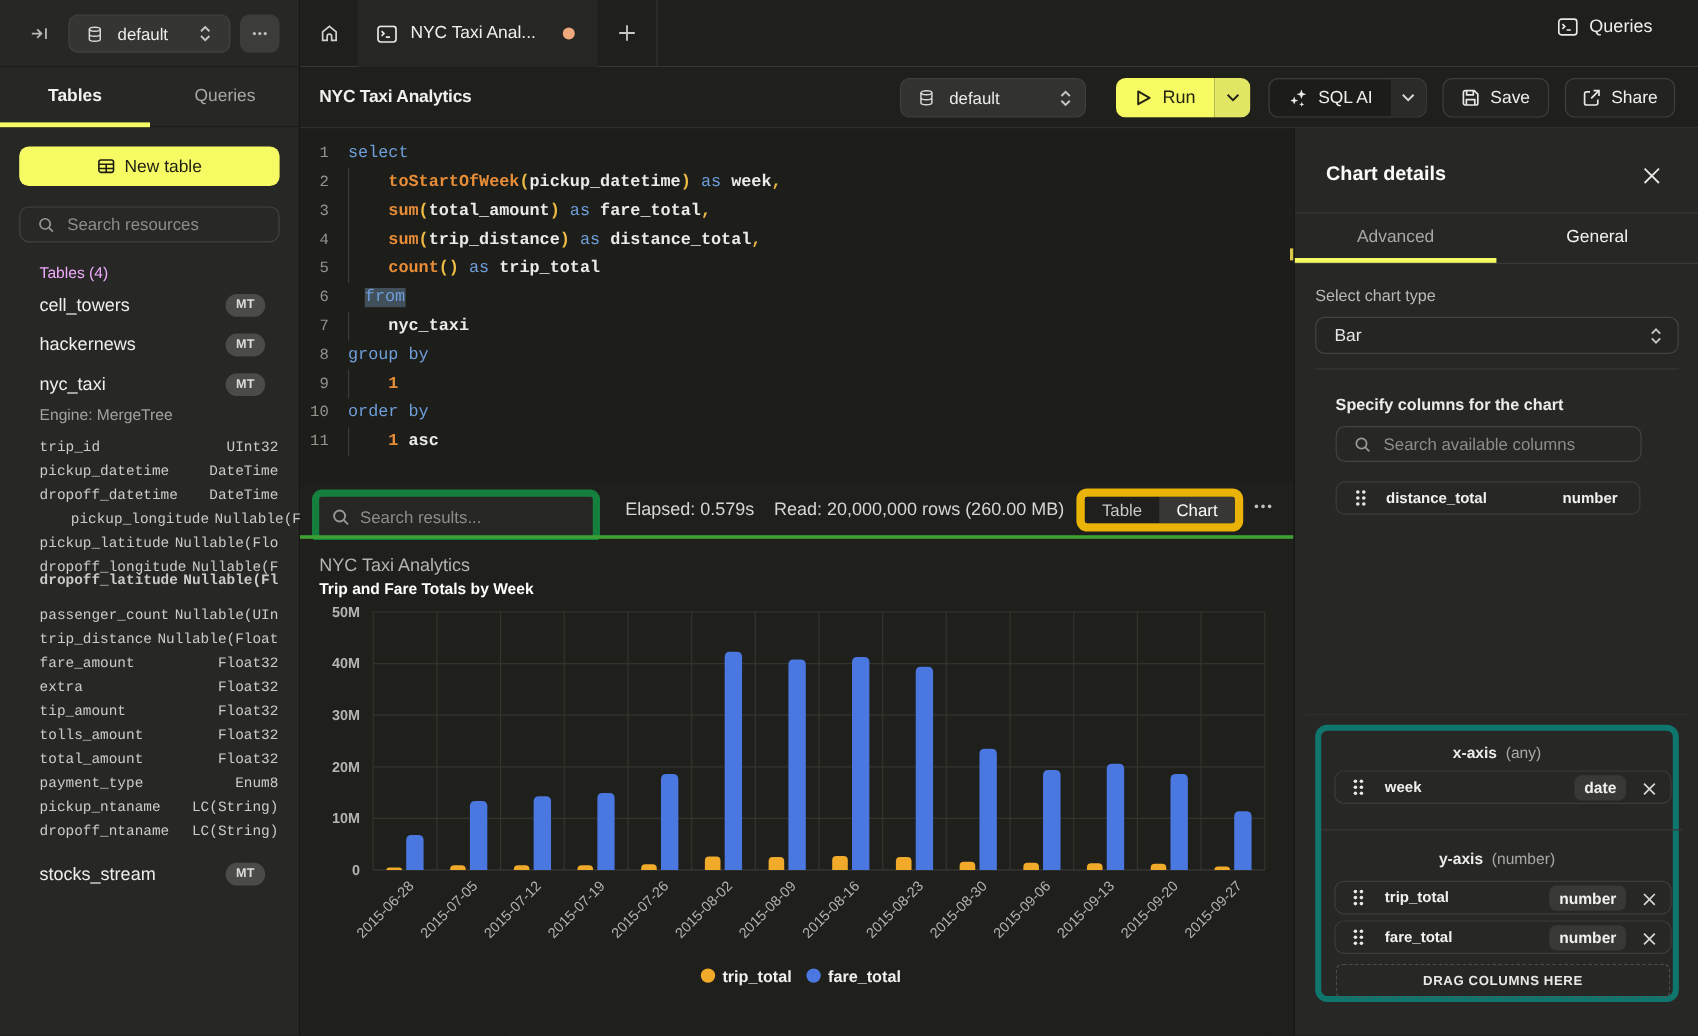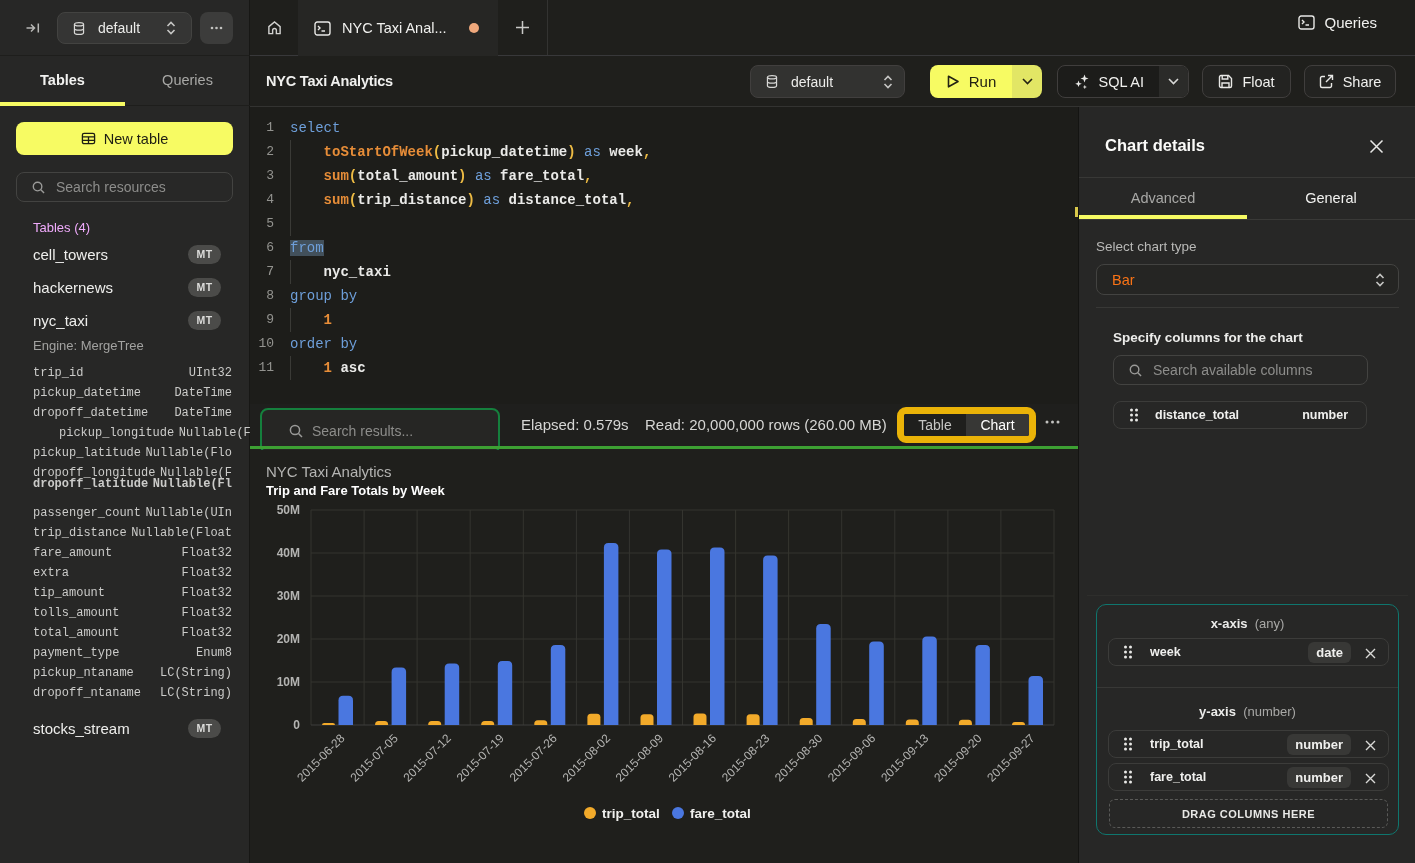--- a/index.html
+++ b/index.html
@@ -80,22 +80,22 @@
 .cl { position:absolute; left:40px; white-space:pre; line-height:24px; }
 .kw { color:#6e9fda; font-weight:normal; }
 .fn { color:#e78d38; }
 .pr { color:#edbb44; }
 .id { color:#eaeae8; }
 .sel-from { background:#42505b; }
 
 
 #results { position:absolute; left:250px; top:404px; width:828px; height:43px; background:#1f1f1d; }
 #res-search { position:absolute; left:10px; top:4px; width:240px; height:46px;
-  background:#262624; border:2px solid #15803d; border-radius:8px; display:flex;
-  align-items:center; color:#8d8d8b; font-size:14px;padding-left:16px; }
+  background:#262624; border:6px solid #15803d; border-radius:8px; display:flex;
+  align-items:center; color:#8d8d8b; font-size:14px; }
 .res-meta { position:absolute; top:12px; color:#d6d6d4; font-size:15px; }
 #toggle { position:absolute; left:647px; top:3px; width:139px; height:36px;
   border:7px solid #eab308; border-radius:9px; display:flex; overflow:hidden; }
 #tg-table { width:69px; display:flex; align-items:center; justify-content:center;
   color:#c6c6c4; font-size:14px; background:#1f1f1d; }
 #tg-chart { width:70px; display:flex; align-items:center; justify-content:center;
   color:#ffffff; font-size:14px; font-weight:normal; background:#373735; }
 #greenline { position:absolute; left:250px; top:446px; width:828px; height:3px; background:#3da033; }
 
 
@@ -103,31 +103,31 @@
 
 
 #rpanel { position:absolute; left:1078px; top:107px; width:337px; height:756px;
   background:#272726; border-left:1px solid #141412; }
 #rp-title { position:absolute; left:26px; top:29px; color:#fbfbf9; font-size:16.5px; font-weight:bold; }
 #rp-tabs { position:absolute; left:0; top:71px; width:337px; height:42px; border-bottom:1px solid #393937; display:flex; }
 #rp-tabs .tab { width:168px; text-align:center; line-height:40px; font-size:14.5px; }
 .rp-label { position:absolute; left:17px; color:#b9b9b7; font-size:13.5px; }
 #rp-bar { position:absolute; left:17px; top:157px; width:303px; height:31px;
   background:#252523; border:1px solid #434341; border-radius:8px; display:flex;
-  align-items:center; color:#f97316; font-size:14.5px; }
+  align-items:center; color:#e5e5e5; font-size:14.5px; }
 .rp-div { position:absolute; background:#383836; height:1px; }
 #rp-spec { position:absolute; left:34px; top:223px; color:#ececea; font-size:13.5px; font-weight:bold; }
 #rp-colsearch { position:absolute; left:34px; top:248px; width:255px; height:30px;
   background:#272726; border:1px solid #434341; border-radius:8px; display:flex;
   align-items:center; color:#8d8d8b; font-size:14px; }
 .rp-item { position:absolute; height:28px; background:#272726; border:1px solid #3c3c3a;
   border-radius:8px; display:flex; align-items:center; color:#f0f0ee;
   font-size:12.5px; font-weight:bold; }
 #axiscard { position:absolute; left:17px; top:497px; width:303px; height:231px;
-  border:1px solid #0f766e; border-radius:10px; }
+  border:5px solid #0f766e; border-radius:10px; }
 .axis-h { position:absolute; width:100%; text-align:center; color:#ececea; font-size:13px; font-weight:bold; }
 .axis-h span { color:#a8a8a6; font-weight:normal; }
 .badge { background:#383836; border-radius:6px; padding:3px 8px; font-size:13px; font-weight:bold; color:#f0f0ee; }
 #dragbox { position:absolute; left:12px; top:194px; width:279px; height:29px;
   border:1px dashed #5a5a58; border-radius:6px; display:flex; align-items:center;
   justify-content:center; color:#e8e8e6; font-size:11px; font-weight:bold; letter-spacing:0.5px; }
 </style>
 </head>
 <body>
 <div id="sidebar">
@@ -267,21 +267,21 @@
       <svg width="11" height="7" viewBox="0 0 11 7" fill="none" stroke="#d8d8d6" stroke-width="1.6">
         <path d="M1 1 L5.5 5.5 L10 1"></path>
       </svg>
     </div>
   </div>
   <div class="tb-btn" style="left:952px; width:89px;">
     <svg width="15" height="15" viewBox="0 0 15 15" fill="none" stroke="#e8e8e6" stroke-width="1.4">
       <path d="M1.5 3 A1.5 1.5 0 0 1 3 1.5 H10.5 L13.5 4.5 V12 A1.5 1.5 0 0 1 12 13.5 H3 A1.5 1.5 0 0 1 1.5 12 Z"></path>
       <path d="M4.2 1.8 V5 H9.8 V1.8 M4 13.2 V9 H11 V13.2"></path>
     </svg>
-    <span>Float</span>
+    <span>Save</span>
   </div>
   <div class="tb-btn" style="left:1054px; width:92px;">
     <svg width="15" height="15" viewBox="0 0 15 15" fill="none" stroke="#e8e8e6" stroke-width="1.4">
       <path d="M6 2.5 H3 A1.5 1.5 0 0 0 1.5 4 V12 A1.5 1.5 0 0 0 3 13.5 H11 A1.5 1.5 0 0 0 12.5 12 V9"></path>
       <path d="M9 1.5 H13.5 V6 M13.2 1.8 L7 8"></path>
     </svg>
     <span>Share</span>
   </div>
 </div>
 <div id="editor">
@@ -292,22 +292,23 @@
   <div class="abs" style="left:825px; top:100px; width:3px; height:10px; background:#d8c84a;"></div>
   <div class="ln" style="top:9px;">1</div>
     <div class="cl" style="top:9px;"><span class="kw">select</span></div>
   <div class="ln" style="top:33px;">2</div>
     <div class="cl" style="top:33px;">    <span class="fn">toStartOfWeek</span><span class="pr">(</span><span class="id">pickup_datetime</span><span class="pr">)</span> <span class="kw">as</span> <span class="id">week</span><span class="pr">,</span></div>
   <div class="ln" style="top:57px;">3</div>
     <div class="cl" style="top:57px;">    <span class="fn">sum</span><span class="pr">(</span><span class="id">total_amount</span><span class="pr">)</span> <span class="kw">as</span> <span class="id">fare_total</span><span class="pr">,</span></div>
   <div class="ln" style="top:81px;">4</div>
     <div class="cl" style="top:81px;">    <span class="fn">sum</span><span class="pr">(</span><span class="id">trip_distance</span><span class="pr">)</span> <span class="kw">as</span> <span class="id">distance_total</span><span class="pr">,</span></div>
   <div class="ln" style="top:105px;">5</div>
+    <div class="cl" style="top:105px;">    <span class="fn">count</span><span class="pr">()</span> <span class="kw">as</span> <span class="id">trip_total</span></div>
   <div class="ln" style="top:129px;">6</div>
-    <div class="cl" style="top:129px;"><span class="kw sel-from">from</span></div>
+    <div class="cl" style="top:129px;margin-left:14px;"><span class="kw sel-from">from</span></div>
   <div class="ln" style="top:153px;">7</div>
     <div class="cl" style="top:153px;">    <span class="id">nyc_taxi</span></div>
   <div class="ln" style="top:177px;">8</div>
     <div class="cl" style="top:177px;"><span class="kw">group by</span></div>
   <div class="ln" style="top:201px;">9</div>
     <div class="cl" style="top:201px;">    <span class="fn">1</span></div>
   <div class="ln" style="top:225px;">10</div>
     <div class="cl" style="top:225px;"><span class="kw">order by</span></div>
   <div class="ln" style="top:249px;">11</div>
     <div class="cl" style="top:249px;">    <span class="fn">1</span> <span class="id">asc</span></div>

